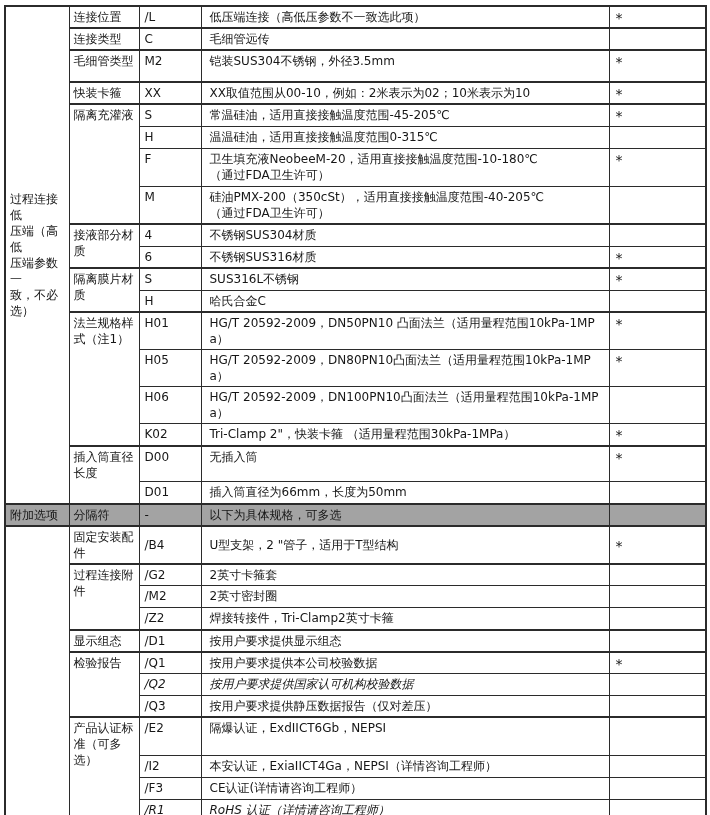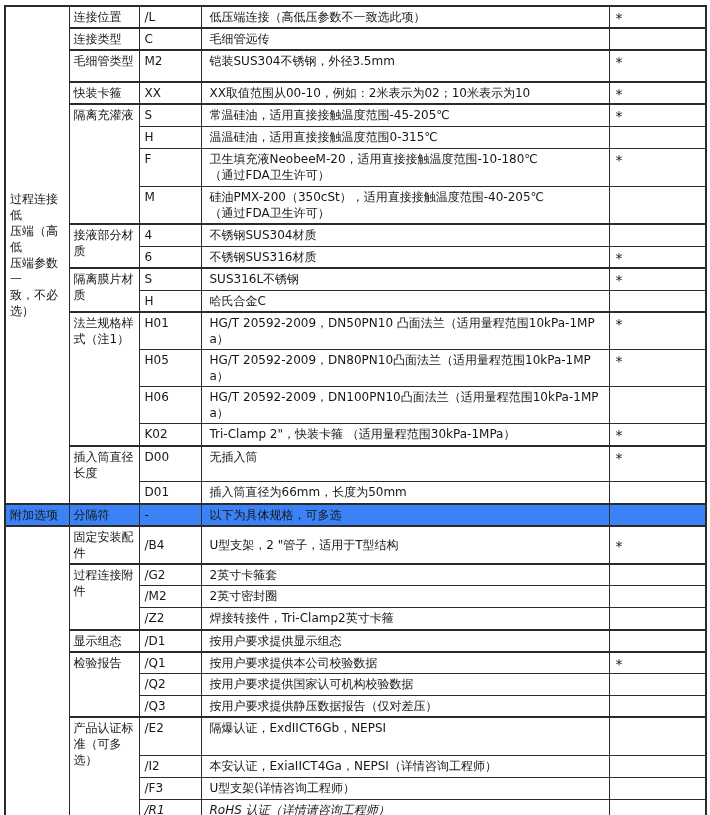--- a/index.html
+++ b/index.html
@@ -18,21 +18,21 @@
   td {
     border: 1px solid #2b2b2b;
     font-size: 12px;
     line-height: 16px;
     padding: 2px 3px;
     vertical-align: top;
     word-break: break-all;
     overflow: hidden;
   }
   tr.thick-top td { border-top-width: 2px; }
-  tr.shaded td { background: #3b82f6; }
+  tr.shaded td { background: #a3a3a3; }
   tr.vcenter td { vertical-align: middle; }
   td.cat  { vertical-align: middle; padding-left: 4px; }
   td.attr { padding-left: 4px; }
   td.code { padding-left: 5px; }
   td.desc { padding-left: 8px; }
   td.star { font-size: 14px; line-height: 14px; padding-left: 6px; padding-top: 4px; }
   td.dashed-right { border-right-style: dashed; }
 </style>
 </head>
 <body>
@@ -182,21 +182,21 @@
           <td class="code">/D1</td>
           <td class="desc">按用户要求提供显示组态</td>
           <td class="star"></td>
         </tr>
         <tr class="thick-top" style="height: 20px; border-radius: 10px;">
           <td class="attr" rowspan="3">检验报告</td>
           <td class="code">/Q1</td>
           <td class="desc">按用户要求提供本公司校验数据</td>
           <td class="star">*</td>
         </tr>
-        <tr style="height: 22px;">
+        <tr style="height: 22px; font-style: italic;">
           <td class="code">/Q2</td>
           <td class="desc">按用户要求提供国家认可机构校验数据</td>
           <td class="star"></td>
         </tr>
         <tr style="height: 22px;">
           <td class="code">/Q3</td>
           <td class="desc">按用户要求提供静压数据报告（仅对差压）</td>
           <td class="star"></td>
         </tr>
         <tr class="thick-top" style="height: 38px;">
@@ -205,21 +205,21 @@
           <td class="desc">隔爆认证，ExdIICT6Gb，NEPSI</td>
           <td class="star"></td>
         </tr>
         <tr style="height: 22px;">
           <td class="code">/I2</td>
           <td class="desc">本安认证，ExiaIICT4Ga，NEPSI（详情咨询工程师）</td>
           <td class="star"></td>
         </tr>
         <tr style="height: 22px;">
           <td class="code">/F3</td>
-          <td class="desc">U型支架(详情咨询工程师）</td>
+          <td class="desc">CE认证(详情请咨询工程师）</td>
           <td class="star"></td>
         </tr>
         <tr style="height: 22px; font-style: italic;">
           <td class="code">/R1</td>
           <td class="desc">RoHS 认证（详情请咨询工程师）</td>
           <td class="star"></td>
         </tr>
         <tr class="thick-top" style="height: 28px;">
           <td class="attr" rowspan="2">接触介质部<br>分要求</td>
           <td class="code">/G1</td>

